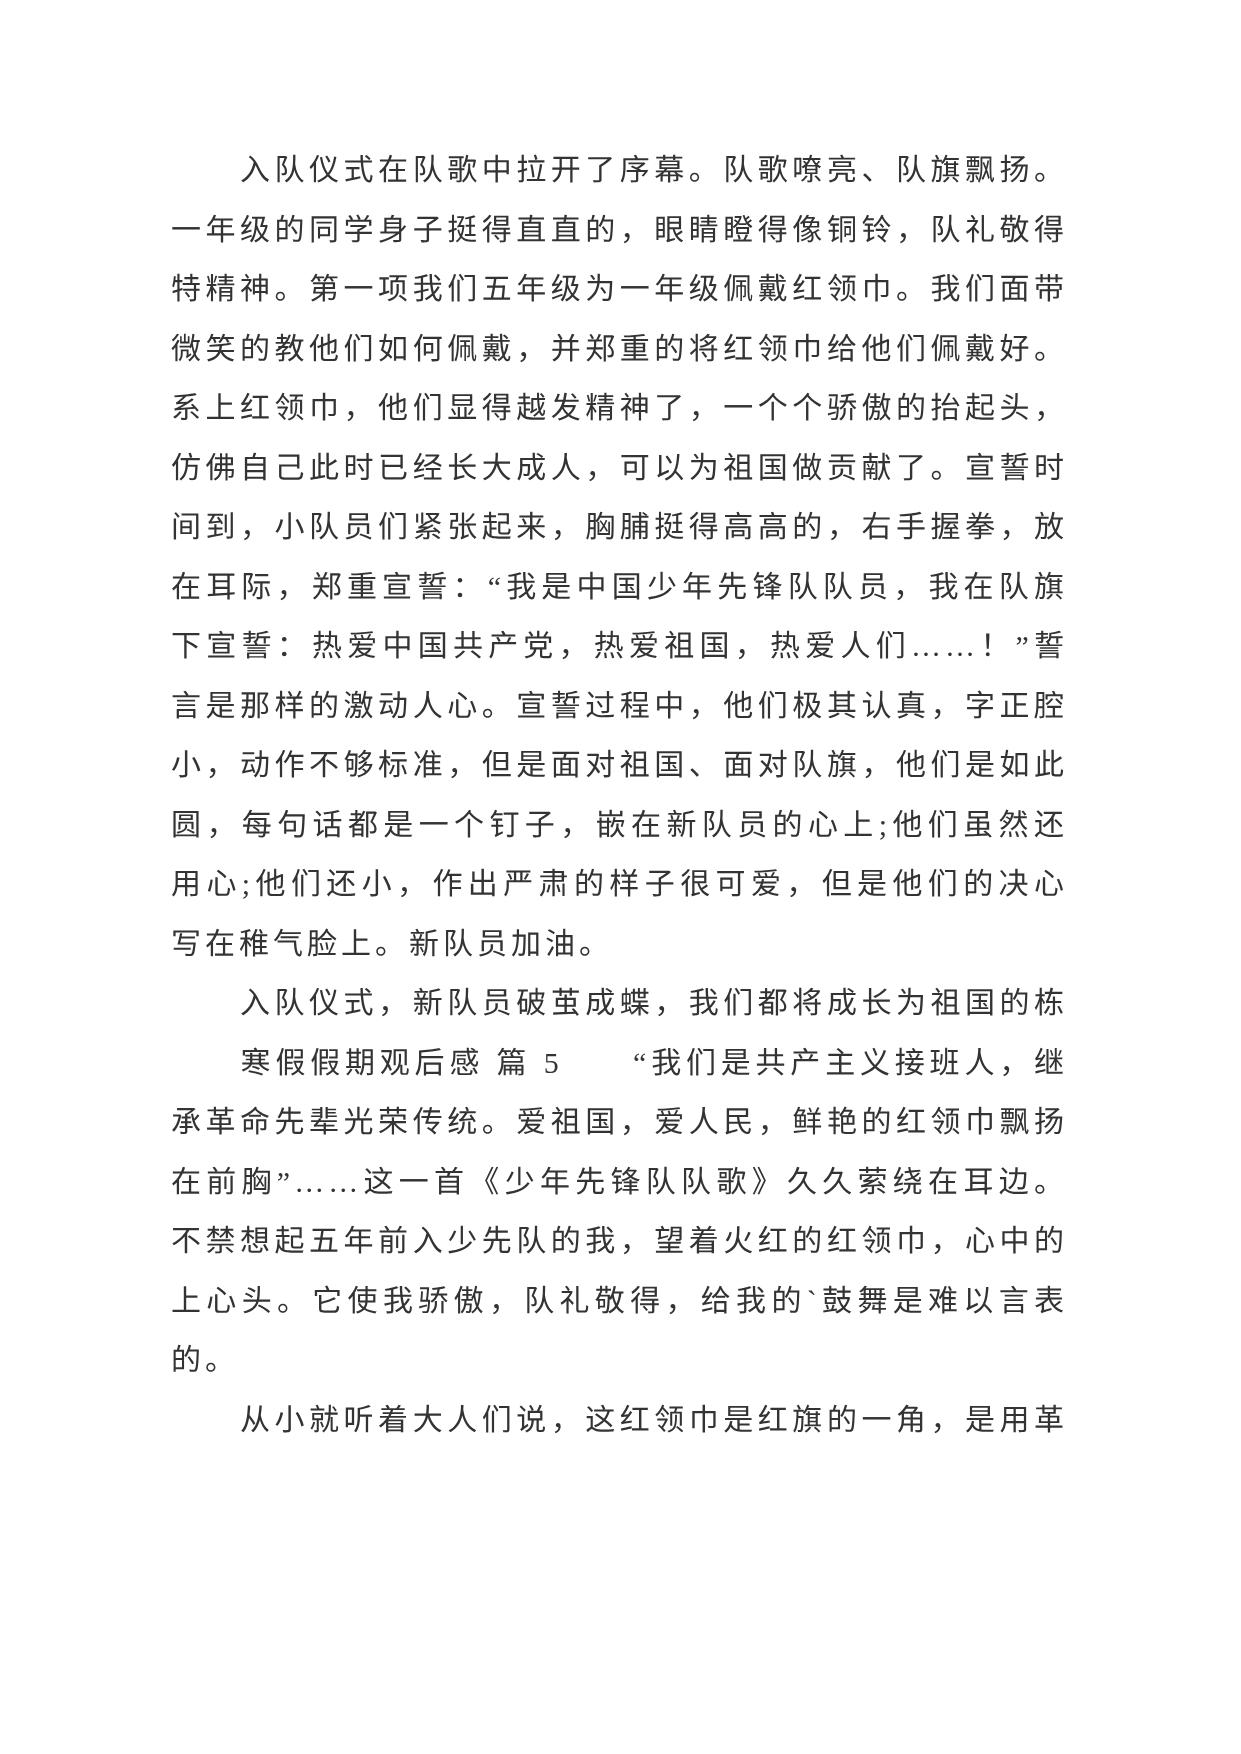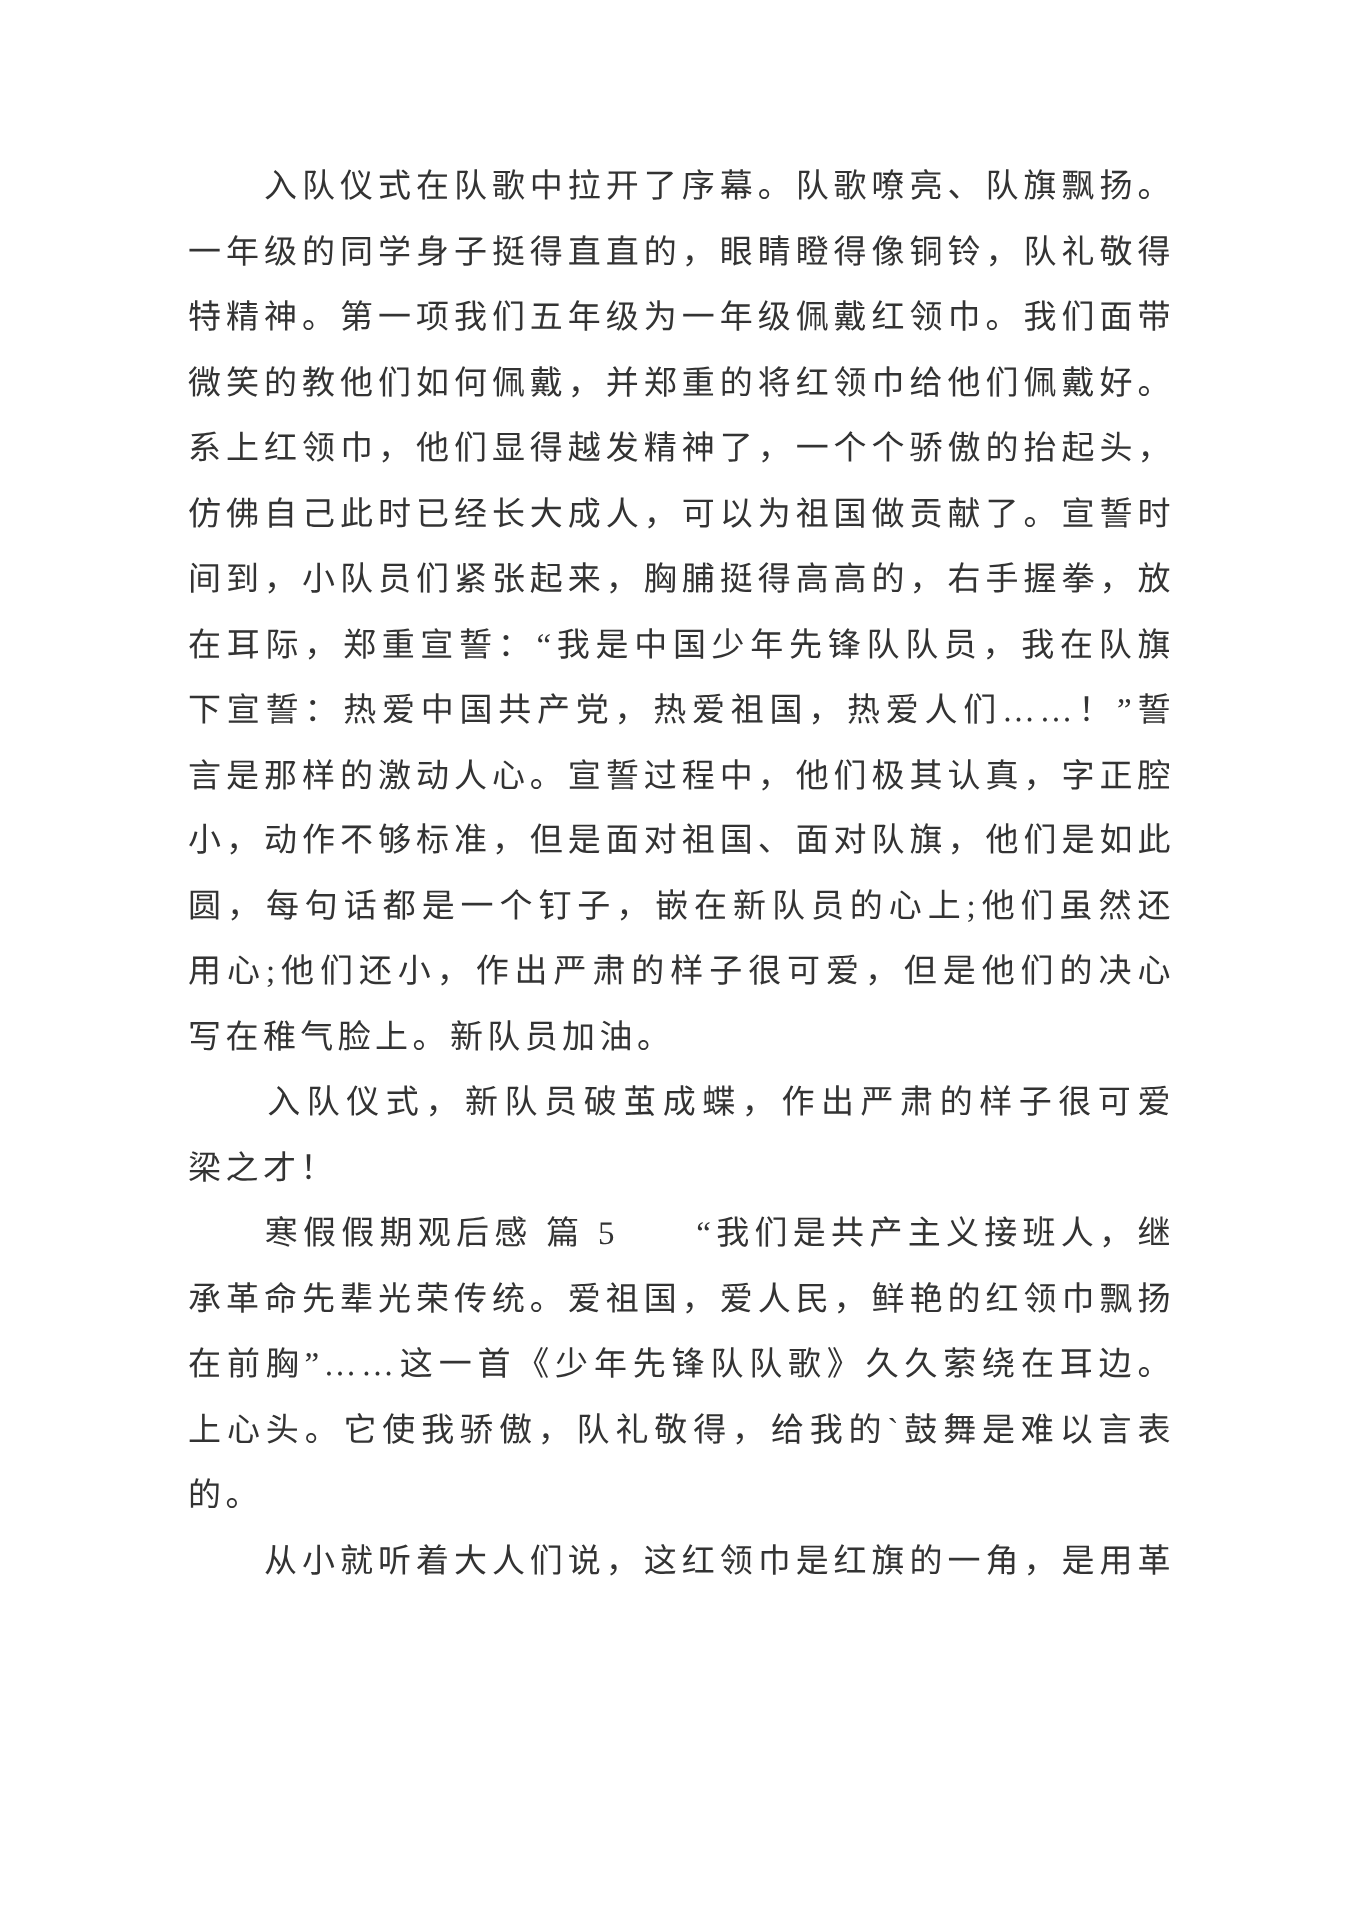--- a/index.html
+++ b/index.html
@@ -52,22 +52,22 @@
     <p class="text-line">系上红领巾，他们显得越发精神了，一个个骄傲的抬起头，</p>
     <p class="text-line">仿佛自己此时已经长大成人，可以为祖国做贡献了。宣誓时</p>
     <p class="text-line">间到，小队员们紧张起来，胸脯挺得高高的，右手握拳，放</p>
     <p class="text-line">在耳际，郑重宣誓：“我是中国少年先锋队队员，我在队旗</p>
     <p class="text-line">下宣誓：热爱中国共产党，热爱祖国，热爱人们……！”誓</p>
     <p class="text-line">言是那样的激动人心。宣誓过程中，他们极其认真，字正腔</p>
     <p class="text-line">小，动作不够标准，但是面对祖国、面对队旗，他们是如此</p>
     <p class="text-line">圆，每句话都是一个钉子，嵌在新队员的心上;他们虽然还</p>
     <p class="text-line">用心;他们还小，作出严肃的样子很可爱，但是他们的决心</p>
     <p class="text-line para-end">写在稚气脸上。新队员加油。</p>
-    <p class="text-line">　　入队仪式，新队员破茧成蝶，作出严肃的样子很可爱</p>
-    <p class="text-line para-end">梁之才！</p>
+    <p class="text-line">　　入队仪式，新队员破茧成蝶，我们都将成长为祖国的栋</p>
     <p class="text-line">　　寒假假期观后感 篇 5　　“我们是共产主义接班人，继</p>
     <p class="text-line">承革命先辈光荣传统。爱祖国，爱人民，鲜艳的红领巾飘扬</p>
     <p class="text-line">在前胸”……这一首《少年先锋队队歌》久久萦绕在耳边。</p>
+    <p class="text-line">不禁想起五年前入少先队的我，望着火红的红领巾，心中的</p>
     <p class="text-line">上心头。它使我骄傲，队礼敬得，给我的`鼓舞是难以言表</p>
     <p class="text-line para-end">的。</p>
     <p class="text-line">　　从小就听着大人们说，这红领巾是红旗的一角，是用革</p>
   </div>
 </div>
 
 </body></html>

